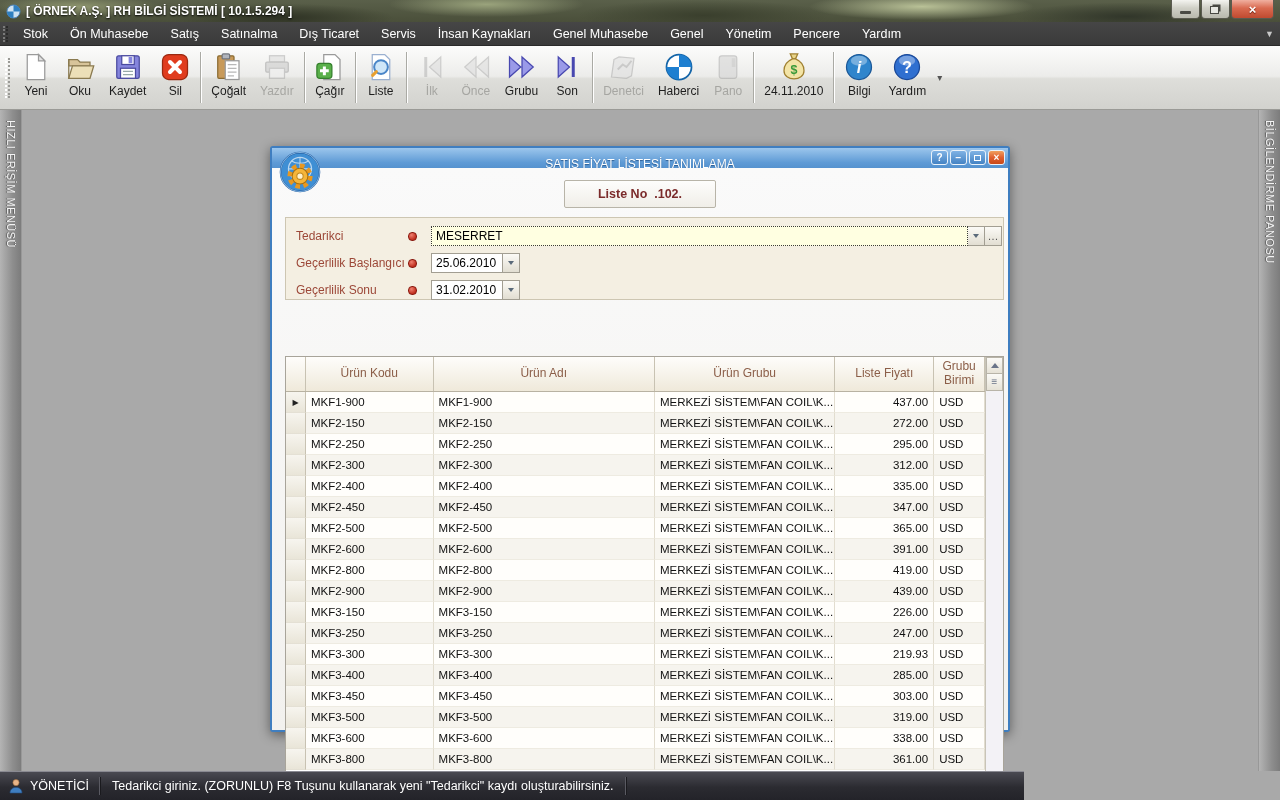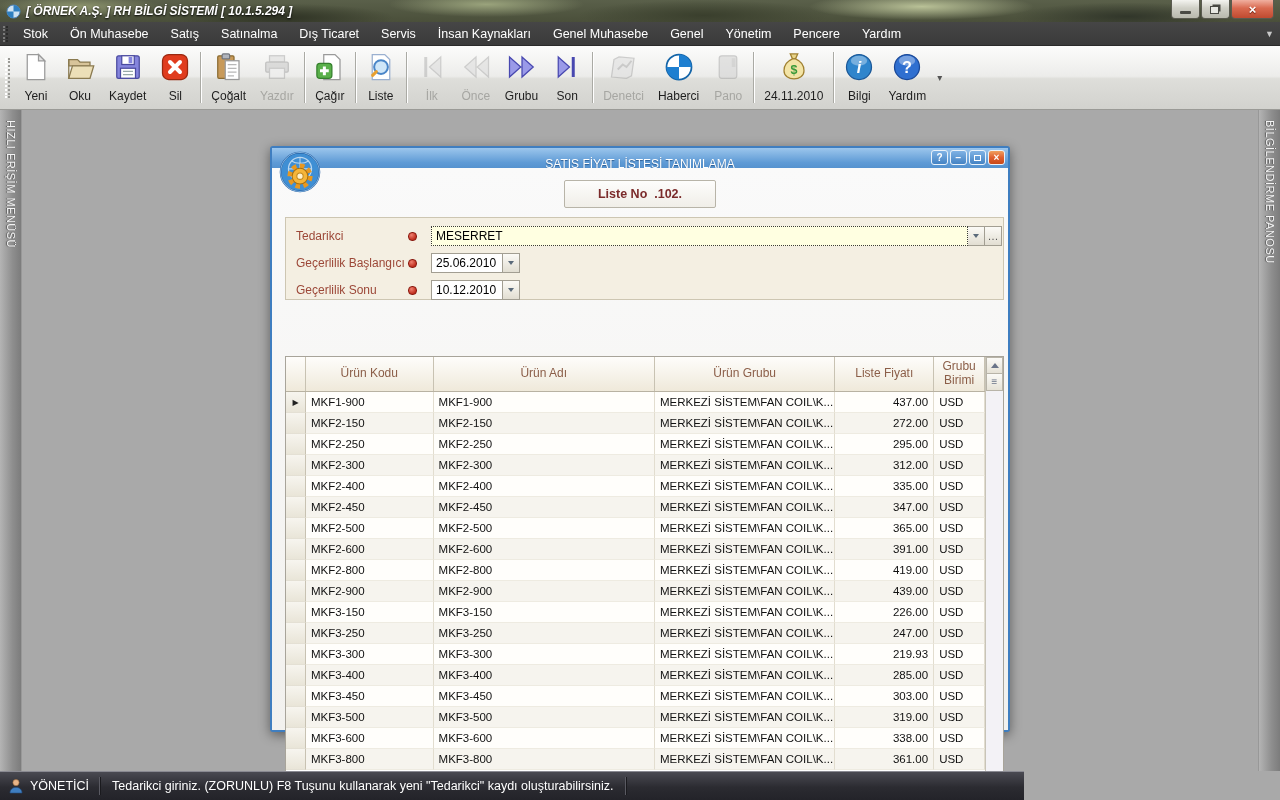--- a/index.html
+++ b/index.html
@@ -13,21 +13,21 @@
       radial-gradient(ellipse 120px 16px at 6% 30%, #8f966f 0%, rgba(143,150,111,0) 70%),
       radial-gradient(ellipse 160px 20px at 22% 80%, #2e3224 0%, rgba(46,50,36,0) 70%),
       radial-gradient(ellipse 140px 18px at 38% 20%, #9aa37c 0%, rgba(154,163,124,0) 70%),
       radial-gradient(ellipse 180px 22px at 55% 70%, #3a3f2d 0%, rgba(58,63,45,0) 70%),
       radial-gradient(ellipse 150px 18px at 72% 30%, #b9c197 0%, rgba(185,193,151,0) 75%),
       radial-gradient(ellipse 160px 20px at 88% 75%, #31362a 0%, rgba(49,54,42,0) 70%),
       linear-gradient(#5a604a,#4a4f3a);
     display:flex; align-items:center; color:#fff;
   }
   .titlebar .app-ic{ width:15px; height:15px; margin:0 5px 0 6px; flex:0 0 auto; }
-  .titlebar .ttl{ font-size:12px; font-weight:bold; text-shadow:0 1px 2px #000; white-space:nowrap;font-style:italic; }
+  .titlebar .ttl{ font-size:12px; font-weight:bold; text-shadow:0 1px 2px #000; white-space:nowrap; }
   .win-controls{ position:absolute; right:6px; top:0; display:flex; }
   .win-btn{ width:29px; height:19px; border:1px solid #5a5a50; border-top:none; display:flex; align-items:center; justify-content:center;
     background:linear-gradient(#f4f4f0,#cfcfc6 45%,#b9b9ae); border-radius:0 0 4px 4px; margin-left:1px; }
   .win-btn.close{ width:43px; background:linear-gradient(#f0b0a0,#d96a50 45%,#c04a30); }
   .minbar{ width:11px; height:3px; background:#4a4a44; border-radius:1px; margin-top:6px;}
   .box2{ width:9px; height:8px; border:1.5px solid #4a4a44; background:#e8e8e2; box-shadow:2px -2px 0 -0.5px #4a4a44; margin:2px 2px 0 0;}
   .xglyph{ font-size:13px; font-weight:bold; color:#fff; text-shadow:0 1px 1px #702010; line-height:1; }
 
   
   .menubar{ position:absolute; top:22px; left:0; width:1280px; height:24px; background:linear-gradient(#464646,#3a3a3a);
@@ -37,21 +37,21 @@
   .menu-overflow{ position:absolute; right:6px; color:#c8c8c8; font-size:9px; }
 
   
   .toolbar{ position:absolute; top:46px; left:0; width:1280px; height:64px;
     background:linear-gradient(#fcfcfb,#ececea 48%,#dededa 52%,#d2d2ce); border-bottom:1px solid #9a9a96;
     display:flex; align-items:stretch; padding:2px 0 2px 2px; }
   .toolbar .grip{ border-left:2px dotted #fff; border-right:2px dotted #9a9a96; height:40px; align-self:center;}
   .tb-btn{ display:flex; flex-direction:column; align-items:center; justify-content:flex-start; padding:4px 7px 2px 7px; min-width:44px; }
   .tb-ic{ width:30px; height:30px; display:block; }
   .tb-ic svg{ width:30px; height:30px; display:block;}
-  .tb-lb{ font-size:12px; color:#1e1e1e; margin-top:7px; white-space:nowrap;}
+  .tb-lb{ font-size:12px; color:#1e1e1e; margin-top:2px; white-space:nowrap;}
   .tb-btn.disabled .tb-lb{ color:#a6a6a2; }
   .tb-sep{ width:1px; background:#aaaaa4; box-shadow:1px 0 0 #fff; margin:4px 3px; }
   .tb-overflow{ align-self:center; font-size:10px; color:#555; padding:0 4px; }
 
   
   .sidestrip{ position:absolute; top:110px; bottom:29px; width:22px;
     background:linear-gradient(to right,#b4b4b4,#8e8e8e 60%,#7c7c7c); color:#f4f4f4; font-size:11px;}
   .sidestrip.left{ left:0; border-right:1px solid #989898;}
   .sidestrip.right{ right:0; border-left:1px solid #989898;}
   .vtext{ writing-mode:vertical-rl; white-space:nowrap; margin:10px auto 0 auto; display:block; letter-spacing:.5px; text-shadow:0 1px 1px #555;}
@@ -406,21 +406,21 @@
             <div class="f-input date">25.06.2010</div>
             <div class="f-btn">
               <span class="chevtri"></span>
             </div>
           </div>
         </div>
         <div class="f-row">
           <span class="f-label">Geçerlilik Sonu</span>
           <span class="f-req"></span>
           <div class="f-wrap">
-            <div class="f-input date">10.12.2010</div>
+            <div class="f-input date">31.02.2010</div>
             <div class="f-btn">
               <span class="chevtri"></span>
             </div>
           </div>
         </div>
       </div>
 
     <div class="grid">
       <div class="grid-inner">
         <div class="grid-header">

